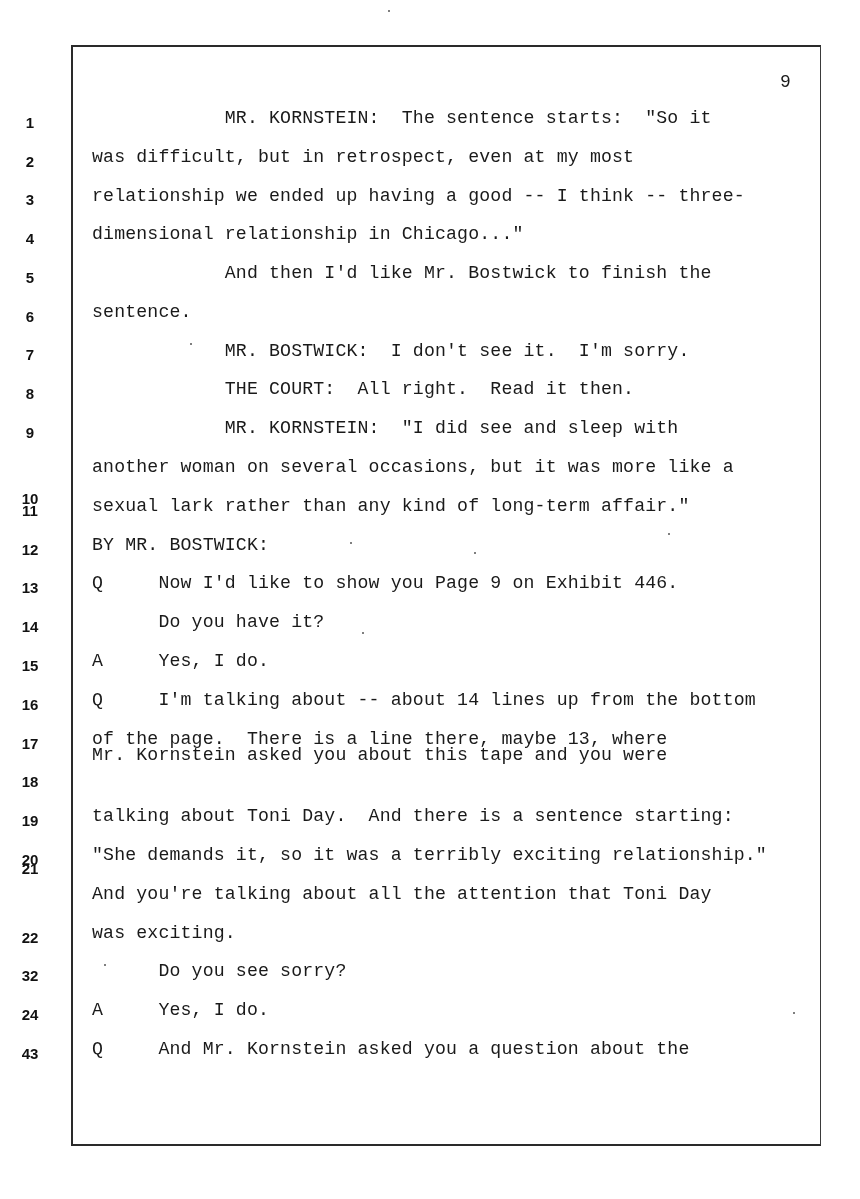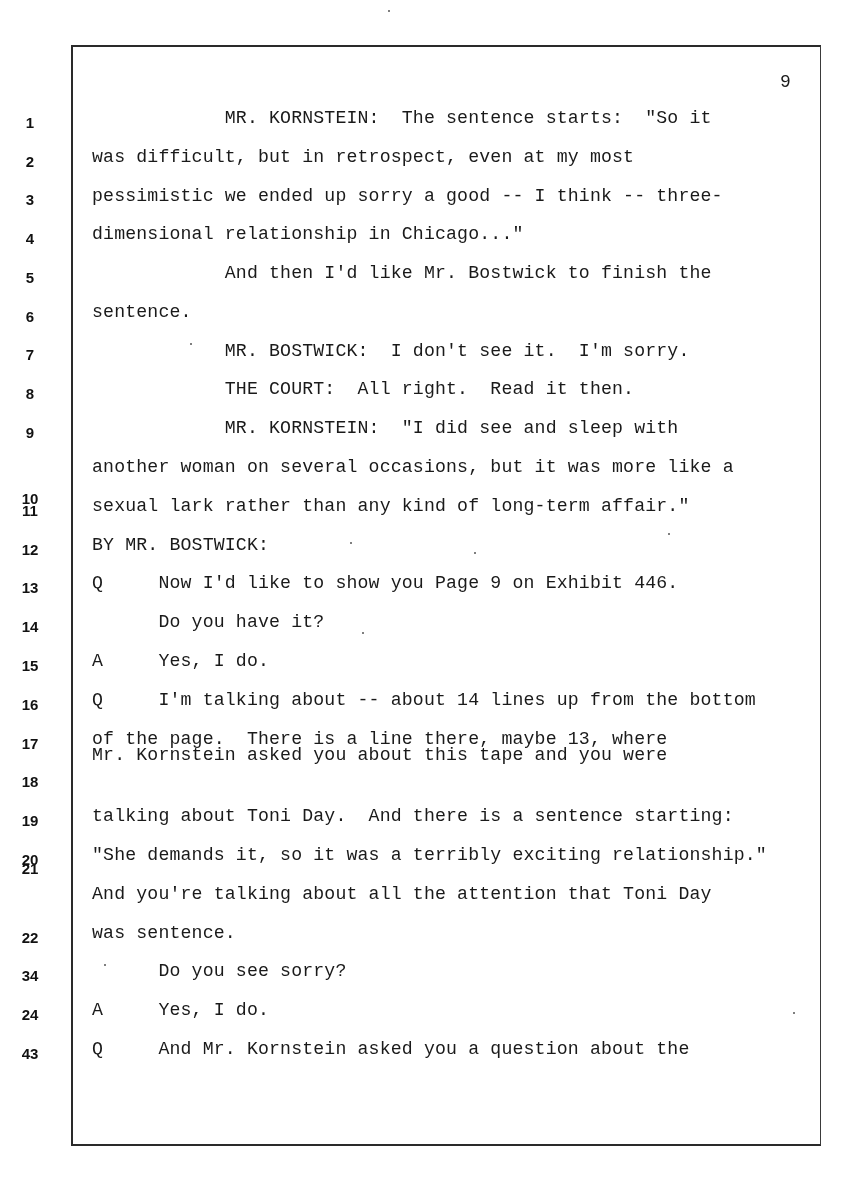--- a/index.html
+++ b/index.html
@@ -99,48 +99,48 @@
   <div class="line-num" style="top:578px">13</div>
   <div class="line-num" style="top:617px">14</div>
   <div class="line-num" style="top:656px">15</div>
   <div class="line-num" style="top:695px">16</div>
   <div class="line-num" style="top:734px">17</div>
   <div class="line-num" style="top:772px">18</div>
   <div class="line-num" style="top:811px">19</div>
   <div class="line-num" style="top:850px">20</div>
   <div class="line-num" style="top:859px">21</div>
   <div class="line-num" style="top:928px">22</div>
-  <div class="line-num" style="top:966px">34</div>
+  <div class="line-num" style="top:966px">32</div>
   <div class="line-num" style="top:1005px">24</div>
   <div class="line-num" style="top:1044px">43</div>
 </div>
 
 <div class="transcript">
   <div class="tline" style="top:106px">            MR. KORNSTEIN:  The sentence starts:  "So it</div>
   <div class="tline" style="top:145px">was difficult, but in retrospect, even at my most</div>
-  <div class="tline" style="top:184px">pessimistic we ended up sorry a good -- I think -- three-</div>
+  <div class="tline" style="top:184px">relationship we ended up having a good -- I think -- three-</div>
   <div class="tline" style="top:222px">dimensional relationship in Chicago..."</div>
   <div class="tline" style="top:261px">            And then I'd like Mr. Bostwick to finish the</div>
   <div class="tline" style="top:300px">sentence.</div>
   <div class="tline" style="top:339px">            MR. BOSTWICK:  I don't see it.  I'm sorry.</div>
   <div class="tline" style="top:377px">            THE COURT:  All right.  Read it then.</div>
   <div class="tline" style="top:416px">            MR. KORNSTEIN:  "I did see and sleep with</div>
   <div class="tline" style="top:455px">another woman on several occasions, but it was more like a</div>
   <div class="tline" style="top:494px">sexual lark rather than any kind of long-term affair."</div>
   <div class="tline" style="top:533px">BY MR. BOSTWICK:</div>
   <div class="tline" style="top:571px">Q     Now I'd like to show you Page 9 on Exhibit 446.</div>
   <div class="tline" style="top:610px">      Do you have it?</div>
   <div class="tline" style="top:649px">A     Yes, I do.</div>
   <div class="tline" style="top:688px">Q     I'm talking about -- about 14 lines up from the bottom</div>
   <div class="tline" style="top:727px">of the page.  There is a line there, maybe 13, where</div>
   <div class="tline" style="top:743px">Mr. Kornstein asked you about this tape and you were</div>
   <div class="tline" style="top:804px">talking about Toni Day.  And there is a sentence starting:</div>
   <div class="tline" style="top:843px">"She demands it, so it was a terribly exciting relationship."</div>
   <div class="tline" style="top:882px">And you're talking about all the attention that Toni Day</div>
-  <div class="tline" style="top:921px">was sentence.</div>
+  <div class="tline" style="top:921px">was exciting.</div>
   <div class="tline" style="top:959px">      Do you see sorry?</div>
   <div class="tline" style="top:998px">A     Yes, I do.</div>
   <div class="tline" style="top:1037px">Q     And Mr. Kornstein asked you a question about the</div>
 </div>
 
 <div class="speck" style="left:388px;top:10px"></div>
 <div class="speck" style="left:190px;top:343px"></div>
 <div class="speck" style="left:350px;top:542px"></div>
 <div class="speck" style="left:474px;top:552px"></div>
 <div class="speck" style="left:668px;top:533px"></div>

